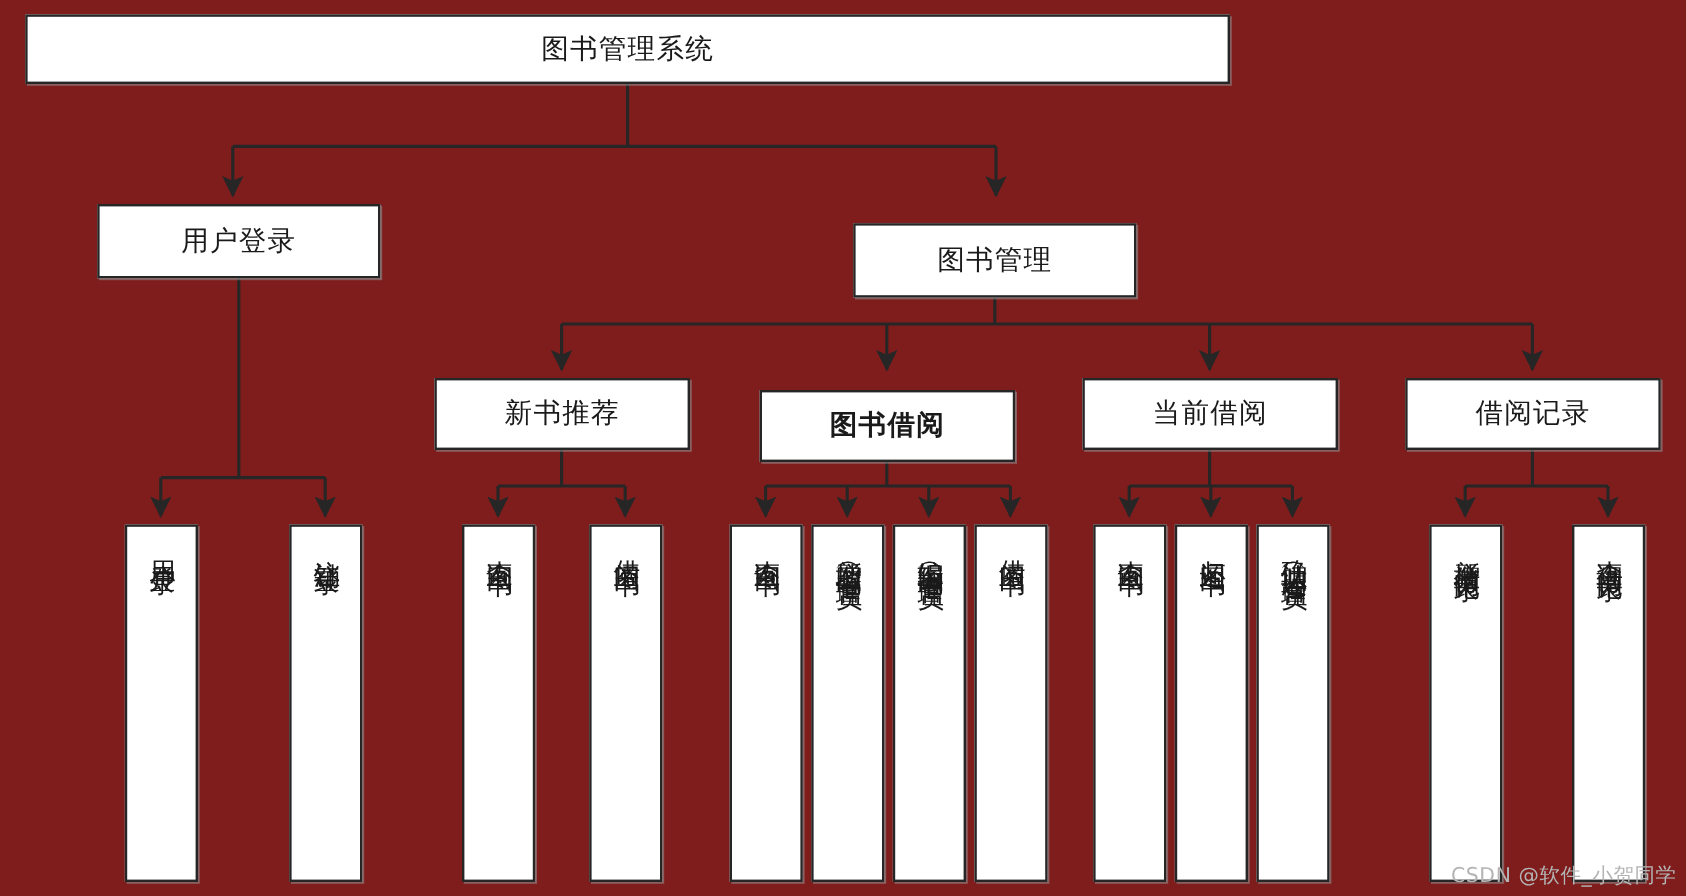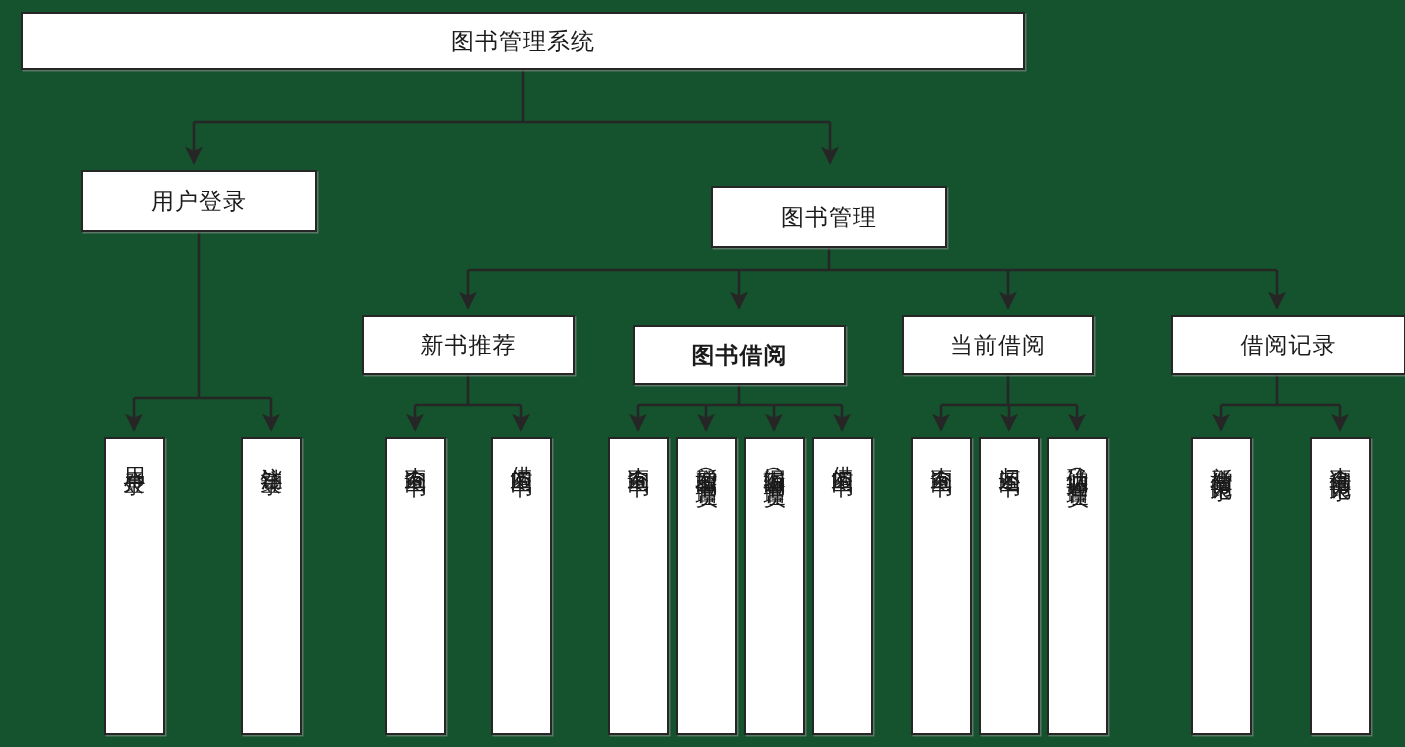--- a/index.html
+++ b/index.html
@@ -7,21 +7,21 @@
     padding: 0;
     background: #ffffff;
   }
   body {
     font-family: "DejaVu Sans", "Liberation Sans", sans-serif;
   }
   #canvas {
     position: relative;
     width: 1405px;
     height: 747px;
-    background: #14532d;
+    background: #7f1d1d;
     overflow: hidden;
   }
   #wires {
     position: absolute;
     left: 0;
     top: 0;
     width: 1405px;
     height: 747px;
     pointer-events: none;
   }
@@ -137,24 +137,24 @@
   <div class="node horiz" style="left:711px; top:170px; width:236px; height:62px;margin-top:16px;">
     <span class="label">图书管理</span>
   </div>
 
   <div class="node horiz" style="left:362px; top:315px; width:213px; height:60px;align-items:center;">
     <span class="label">新书推荐</span>
   </div>
   <div class="node horiz" style="left:633px; top:325px; width:213px; height:60px;font-weight:bold;">
     <span class="label">图书借阅</span>
   </div>
-  <div class="node horiz" style="left:902px; top:315px; width:192px; height:60px;">
+  <div class="node horiz" style="left:902px; top:315px; width:213px; height:60px;">
     <span class="label">当前借阅</span>
   </div>
-  <div class="node horiz" style="left:1171px; top:315px; width:235px; height:60px;">
+  <div class="node horiz" style="left:1171px; top:315px; width:213px; height:60px;">
     <span class="label">借阅记录</span>
   </div>
 
   <div class="node leaf" style="left:104px; top:437px; width:61px; height:298px;">
     <span class="label">用户登录</span>
   </div>
   <div class="node leaf" style="left:241px; top:437px; width:61px; height:298px;">
     <span class="label">注销登录</span>
   </div>
 
@@ -188,14 +188,15 @@
     <span class="label">确认归还（管理员）</span>
   </div>
 
   <div class="node leaf" style="left:1191px; top:437px; width:61px; height:298px;">
     <span class="label">新增借阅记录</span>
   </div>
   <div class="node leaf" style="left:1310px; top:437px; width:61px; height:298px;">
     <span class="label">查询借阅记录</span>
   </div>
 
+  <div id="watermark">CSDN @软件_小贺同学</div>
 
 </div>
 
 </body></html>

